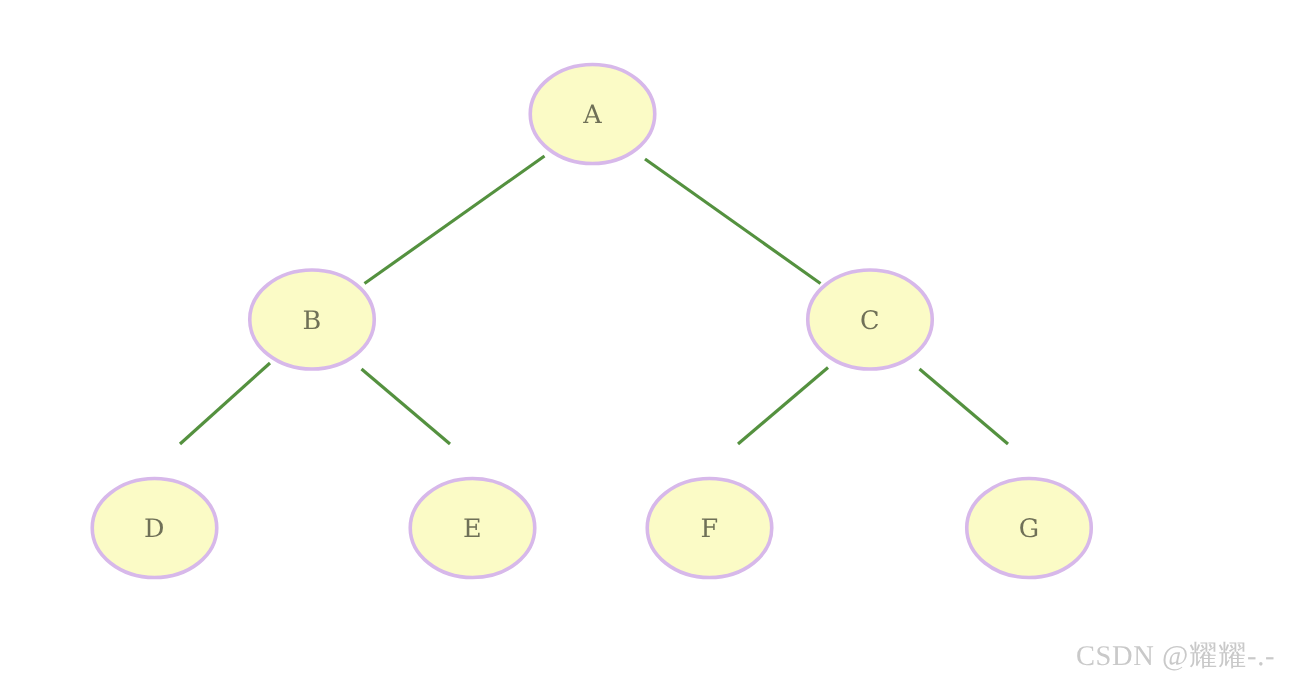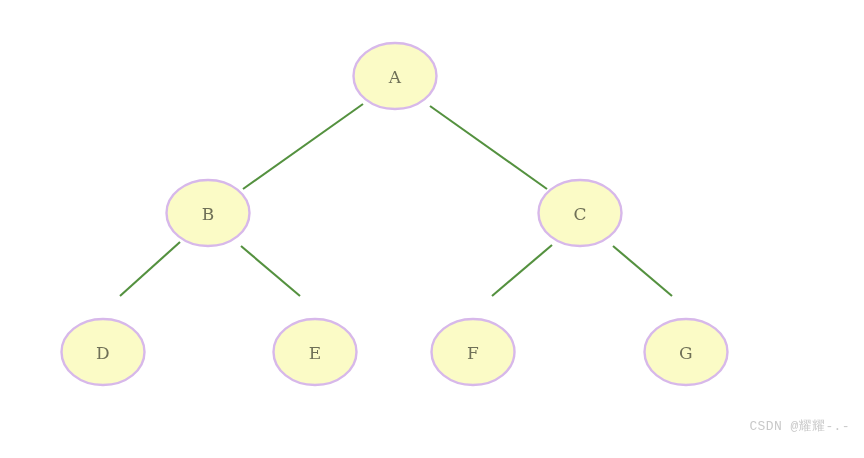--- a/index.html
+++ b/index.html
@@ -40,23 +40,23 @@
   }
   .edge-line {
     stroke: #54913f;
     stroke-width: 2.1;
     stroke-linecap: butt;
     fill: none;
   }
   #watermark {
     position: absolute;
     right: 14px;
-    bottom: 23px;
-    font-family: Liberation Mono, monospace;
-    font-size: 13px;
+    bottom: 8px;
+    font-family: Liberation Serif, serif;
+    font-size: 19px;
     color: #c9c9c9;
     white-space: nowrap;
     letter-spacing: 0.4px;
     user-select: none;
   }
 </style>
 </head>
 <body>
 
 <div id="canvas">

